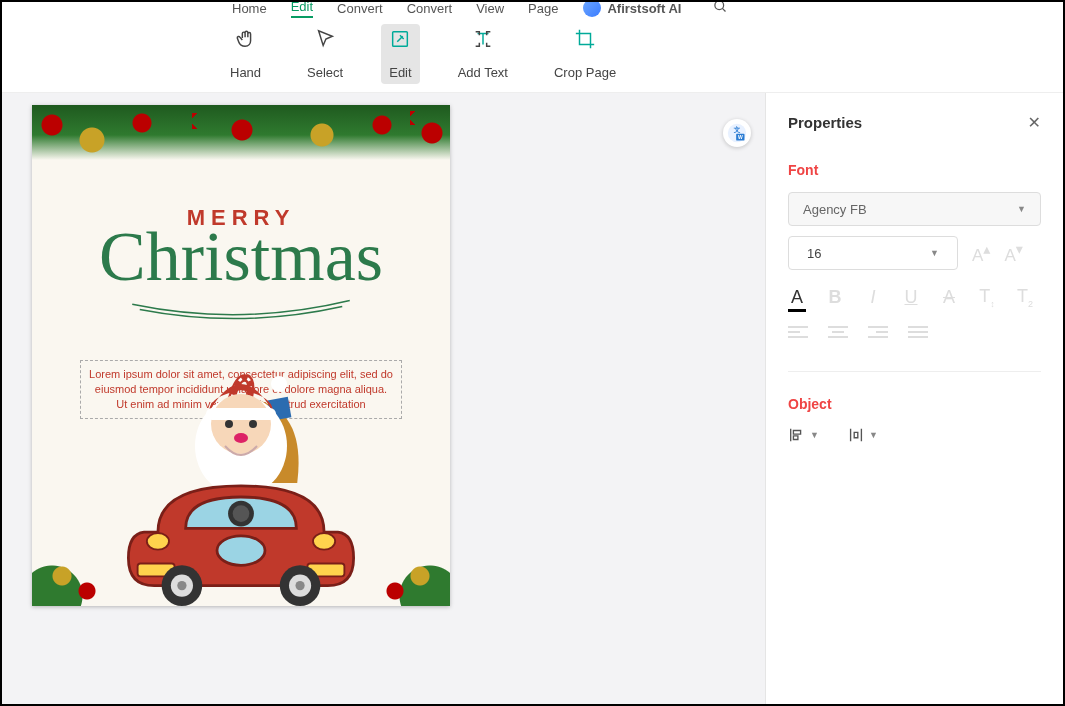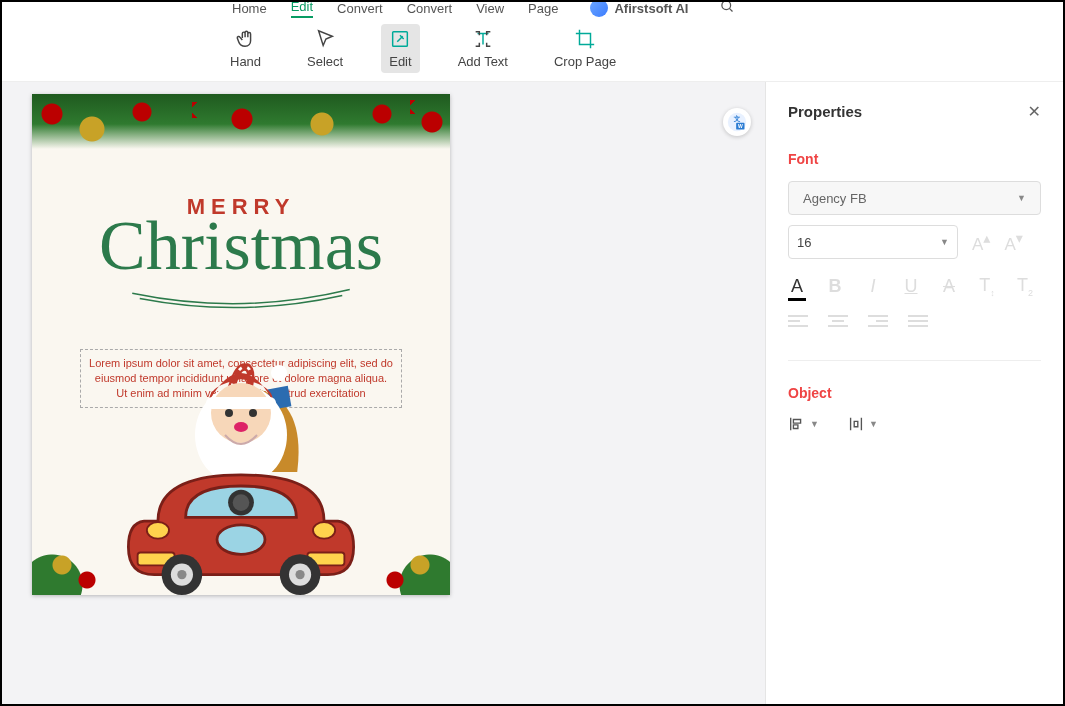--- a/index.html
+++ b/index.html
@@ -1,26 +1,26 @@
 <!DOCTYPE html>
 <html><head>
 <meta charset="utf-8">
 <style>
   * { box-sizing: border-box; margin: 0; padding: 0; font-family: -apple-system, BlinkMacSystemFont, "Segoe UI", sans-serif; }
   body { background: #fff; width: 1065px; height: 706px; overflow: hidden; border: 2px solid #000; }
 
   .top-menu { display: flex; align-items: center; gap: 24px; padding: 0 20px 4px 230px; font-size: 13px; color: #555; height: 16px; }
   .top-menu span { cursor: pointer; }
   .top-menu .active-tab { color: #089c63; border-bottom: 2px solid #089c63; padding-bottom: 2px; }
-  .ai-badge { display: flex; align-items: center; gap: 6px; color: #555; font-weight: 600; margin-left: 8px; }
+  .ai-badge { display: flex; align-items: center; gap: 6px; color: #555; font-weight: 600; margin-left: 1px; }
   .ai-icon { width: 18px; height: 18px; background: linear-gradient(135deg,#6ea8ff,#3b7cff); border-radius: 50%; position: relative; }
   .search-ico { margin-left: 8px; }
 
   .toolbar { display: flex; align-items: flex-start; gap: 30px; padding: 6px 0 8px 220px; border-bottom: 1px solid #eee; }
-  .tool-btn { display: flex; flex-direction: column; align-items: center; gap: 4px; padding: 4px 8px; border-radius: 4px; font-size: 13px; color: #444; cursor: pointer; }
+  .tool-btn { display: flex; flex-direction: column; align-items: center; gap: 15px; padding: 4px 8px; border-radius: 4px; font-size: 13px; color: #444; cursor: pointer; }
   .tool-btn.selected { background: #e5e5e5; }
   .tool-icon { width: 22px; height: 22px; }
 
   .workspace { display: flex; height: calc(100% - 16px - 64px); background: #f3f3f5; }
   .canvas-area { flex: 1; padding: 12px 0 0 30px; overflow: hidden; position: relative; }
   .floating-word { position: absolute; top: 26px; right: 14px; width: 28px; height: 28px; border-radius: 50%; background: #fff; box-shadow: 0 1px 4px rgba(0,0,0,.2); display:flex; align-items:center; justify-content:center; font-size:10px; font-weight:700; color:#2b7cd3; }
 
   .doc-page { width: 418px; height: 501px; background: #faf7f0; box-shadow: 0 1px 4px rgba(0,0,0,.25); position: relative; overflow: hidden; }
 
   
@@ -63,21 +63,21 @@
   .car { position:absolute; bottom:0; left:50%; transform:translateX(-50%); width:240px; }
 
   
   .props { width: 298px; background:#fff; border-left:1px solid #e5e5e5; padding: 20px 22px; }
   .props-hdr { display:flex; justify-content:space-between; align-items:center; margin-bottom:30px; }
   .props-hdr h3 { font-size:15px; font-weight:600; color:#333; }
   .close-x { font-size:16px; color:#666; cursor:pointer; }
   .sect-label { font-size:14px; font-weight:600; color:#ef4444; margin-bottom:14px; }
   .dropdown { width:100%; height:34px; border:1px solid #ddd; border-radius:4px; background:#f7f7f7; display:flex; align-items:center; justify-content:space-between; padding:0 14px; font-size:13px; color:#666; margin-bottom:10px; }
   .size-row { display:flex; gap:14px; align-items:center; margin-bottom:16px; }
-  .size-dd { width:170px; height:34px; border:1px solid #ddd; border-radius:4px; background:#fff; display:flex; align-items:center; justify-content:space-between; padding:0 8px; font-size:13px; color:#444; }
+  .size-dd { width:170px; height:34px; border:1px solid #ddd; border-radius:4px; background:#fff; display:flex; align-items:center; justify-content:space-between; padding:0 18px; font-size:13px; color:#444; }
   .ghost-icon { color:#ddd; font-size:17px; }
   .format-row { display:flex; gap:20px; align-items:center; margin-bottom:16px; }
   .fmt { color:#ddd; font-size:18px; width:18px; text-align:center; }
   .fmt.color-A { color:#333; position:relative; }
   .fmt.color-A::after { content:""; position:absolute; left:0; right:0; bottom:-4px; height:3px; background:#000; }
   .align-row { display:flex; gap:20px; margin-bottom:26px; }
   .align-btn { width:20px; height:16px; }
   .divider { border-top:1px solid #eee; margin:10px 0 24px; }
   .obj-row { display:flex; gap:28px; }
   .obj-btn { display:flex; align-items:center; gap:4px; color:#555; }

